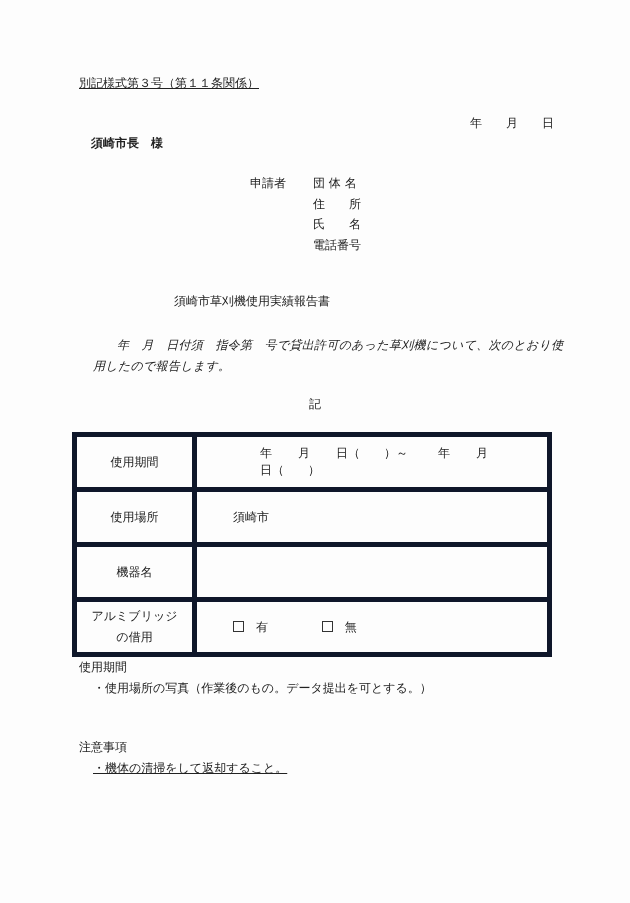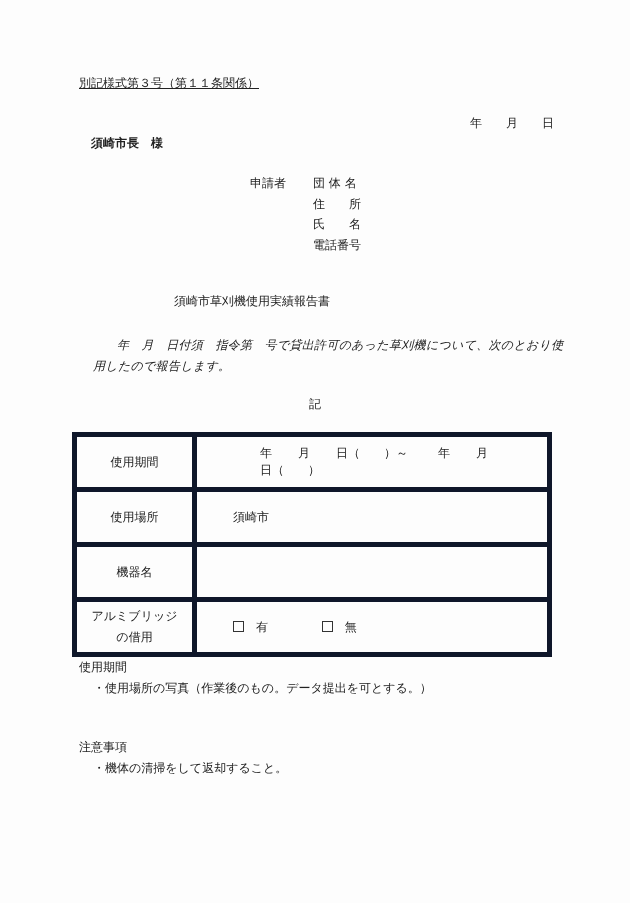--- a/index.html
+++ b/index.html
@@ -36,21 +36,21 @@
   table.report td.label {
     width: 115px; text-align: center; line-height: 21px;
     border-right: 1.5px solid #888;
   }
   table.report td.value { padding-left: 36px; }
   .period span { display: inline-block; }
   .checkbox { display: inline-block; width: 9px; height: 9px; border: 1px solid #333; margin-right: 12px; vertical-align: -1px; }
   .attach-title { left: 79px; top: 660px; }
   .attach-item { left: 93px; top: 681px; }
   .notice-title { left: 79px; top: 740px; }
-  .notice-item { left: 93px; top: 761px; }
+  .notice-item { left: 93px; top: 761px; text-decoration: underline; }
 </style>
 </head>
 <body>
 
 <div class="abs form-no">別記様式第３号（第１１条関係）</div>
 
 <div class="abs date">
   <span>年</span><span style="width:24px"></span><span>月</span><span style="width:24px"></span><span>日</span>
 </div>
 

